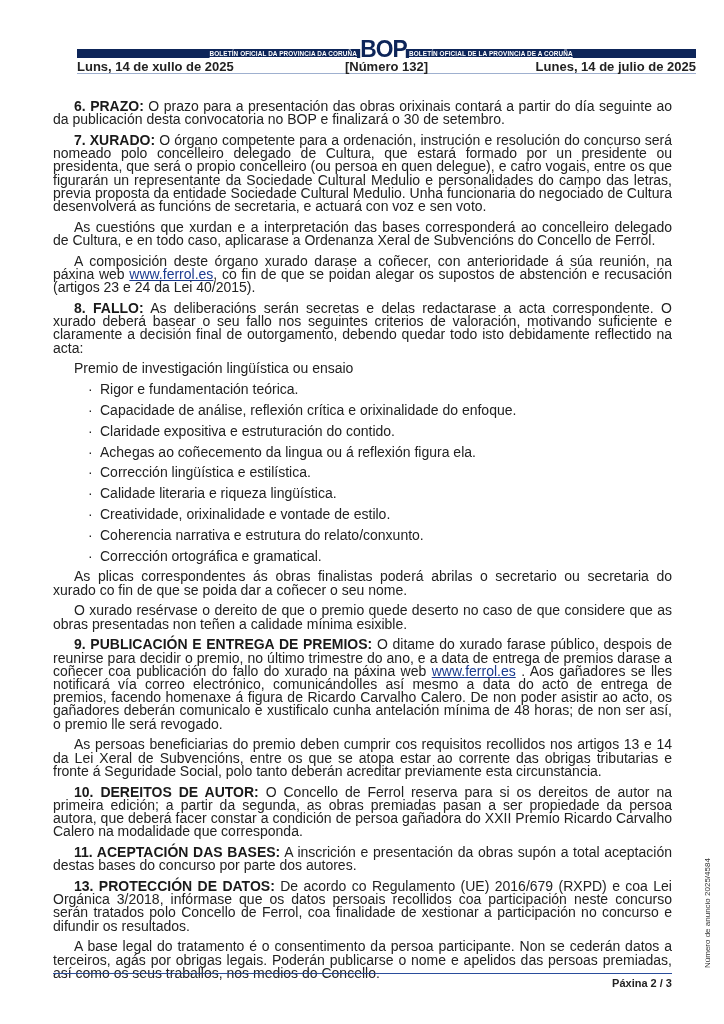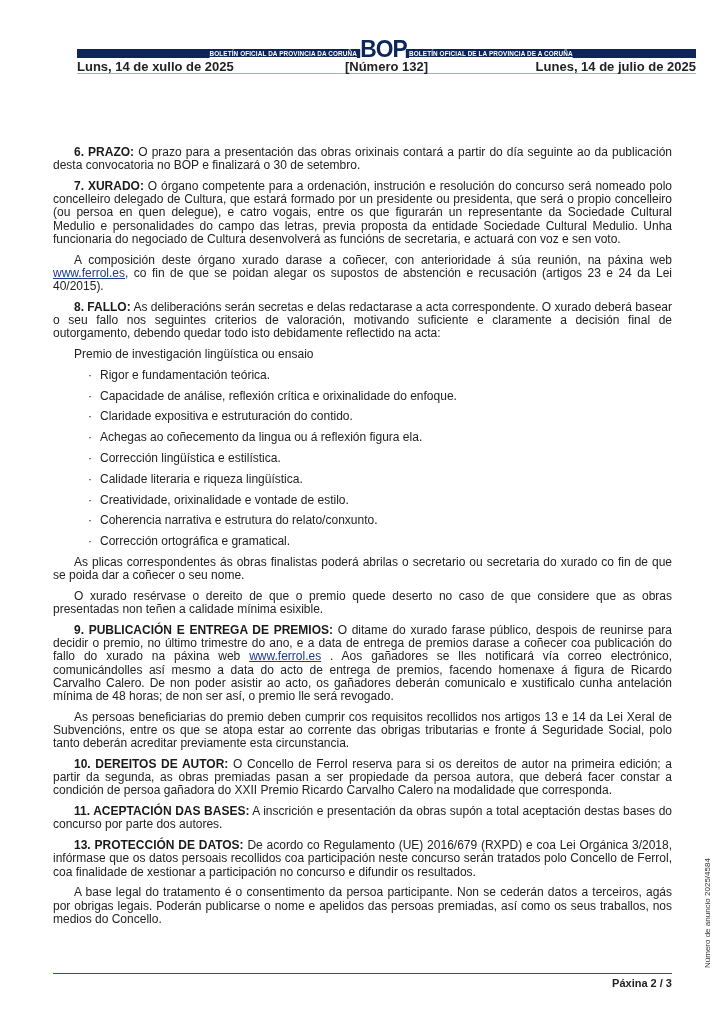--- a/index.html
+++ b/index.html
@@ -15,22 +15,22 @@
                 font-size: 6.4px; color: #ffffff; text-decoration: underline; font-weight: bold; letter-spacing: 0.1px; }
   .bop-logo { position: absolute; left: 282px; top: 0px; width: 48px; height: 22px; background: #fff;
               font-family: "Liberation Sans", sans-serif; font-weight: bold; font-size: 24px; line-height: 22px;
               color: #0d2559; text-align: center; letter-spacing: -1px; transform: scaleX(0.95); }
   .dateline { position: relative; height: 13px; font-size: 13px; font-weight: bold; color: #222;
               border-bottom: 1px solid #9fb0cf; line-height: 13px; }
   .dateline .l { position: absolute; left: 0; }
   .dateline .c { position: absolute; left: 0; right: 0; text-align: center; }
   .dateline .r { position: absolute; right: 0; }
 
-  .content { position: absolute; left: 53px; top: 100px; width: 619px; font-size: 12px; line-height: 13.2px;
-             text-align: justify; color: #222; margin-top: 46px; }
+  .content { position: absolute; left: 53px; top: 100px; width: 619px; font-size: 14px; line-height: 13.2px;
+             text-align: justify; color: #222; }
   .p { margin: 0 0 7.6px 0; text-indent: 21px; }
   .p b { font-weight: bold; color: #1a1a1a; }
   .sub { margin: 0 0 7.6px 0; padding-left: 21px; }
   ul.bul { list-style: none; margin: 0; padding: 0; }
   ul.bul li { position: relative; padding-left: 47px; margin: 0 0 7.6px 0; }
   ul.bul li .dot { position: absolute; left: 35px; top: 0; }
   a.link { color: #1a3a8f; text-decoration: underline; }
 
   .footer-line { position: absolute; left: 53px; top: 973px; width: 619px; height: 1px; background: #2a4d9c; }
   .page-num { position: absolute; right: 52px; top: 977px; font-size: 11px; font-weight: bold; color: #222; }
@@ -51,20 +51,21 @@
     <span class="l">Luns, 14 de xullo de 2025</span>
     <span class="c">[Número 132]</span>
     <span class="r">Lunes, 14 de julio de 2025</span>
   </div>
 </div>
 
 <div class="content">
   <p class="p"><b>6. PRAZO:</b><span> O prazo para a presentación das obras orixinais contará a partir do día seguinte ao da publicación desta convocatoria no BOP e finalizará o 30 de setembro.</span></p>
 
   <p class="p"><b>7. XURADO:</b><span> O órgano competente para a ordenación, instrución e resolución do concurso será nomeado polo concelleiro delegado de Cultura, que estará formado por un presidente ou presidenta, que será o propio concelleiro (ou persoa en quen delegue), e catro vogais, entre os que figurarán un representante da Sociedade Cultural Medulio e personalidades do campo das letras, previa proposta da entidade Sociedade Cultural Medulio. Unha funcionaria do negociado de Cultura desenvolverá as funcións de secretaria, e actuará con voz e sen voto.</span></p>
+  <p class="p">As cuestións que xurdan e a interpretación das bases corresponderá ao concelleiro delegado de Cultura, e en todo caso, aplicarase a Ordenanza Xeral de Subvencións do Concello de Ferrol.</p>
   <p class="p"><span>A composición deste órgano xurado darase a coñecer, con anterioridade á súa reunión, na páxina web </span><a class="link">www.ferrol.es</a><span>, co fin de que se poidan alegar os supostos de abstención e recusación (artigos 23 e 24 da Lei 40/2015).</span></p>
 
   <p class="p"><b>8. FALLO:</b><span> As deliberacións serán secretas e delas redactarase a acta correspondente. O xurado deberá basear o seu fallo nos seguintes criterios de valoración, motivando suficiente e claramente a decisión final de outorgamento, debendo quedar todo isto debidamente reflectido na acta:</span></p>
   <div class="sub">Premio de investigación lingüística ou ensaio</div>
   <ul class="bul">
     <li><span class="dot">·</span><span>Rigor e fundamentación teórica.</span></li>
     <li><span class="dot">·</span><span>Capacidade de análise, reflexión crítica e orixinalidade do enfoque.</span></li>
     <li><span class="dot">·</span><span>Claridade expositiva e estruturación do contido.</span></li>
     <li><span class="dot">·</span><span>Achegas ao coñecemento da lingua ou á reflexión figura ela.</span></li>
     <li><span class="dot">·</span><span>Corrección lingüística e estilística.</span></li>

